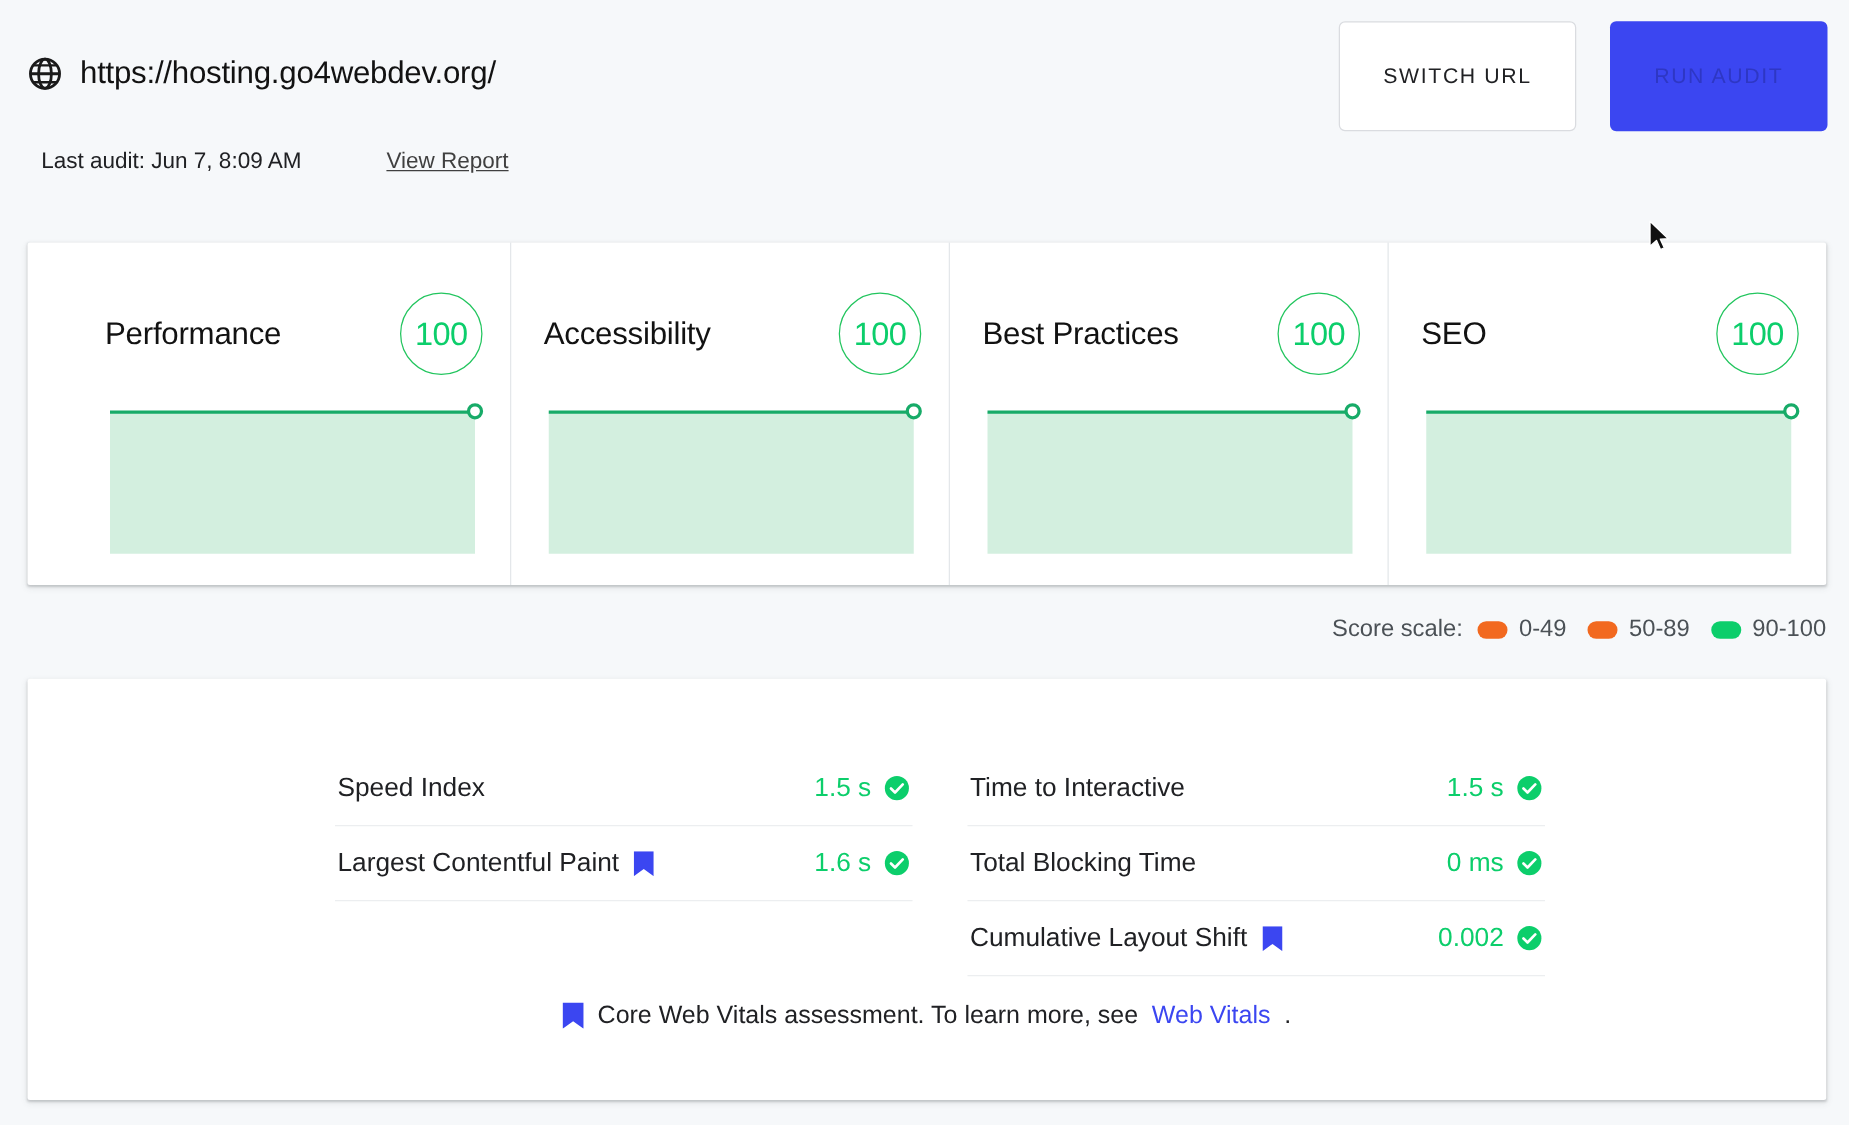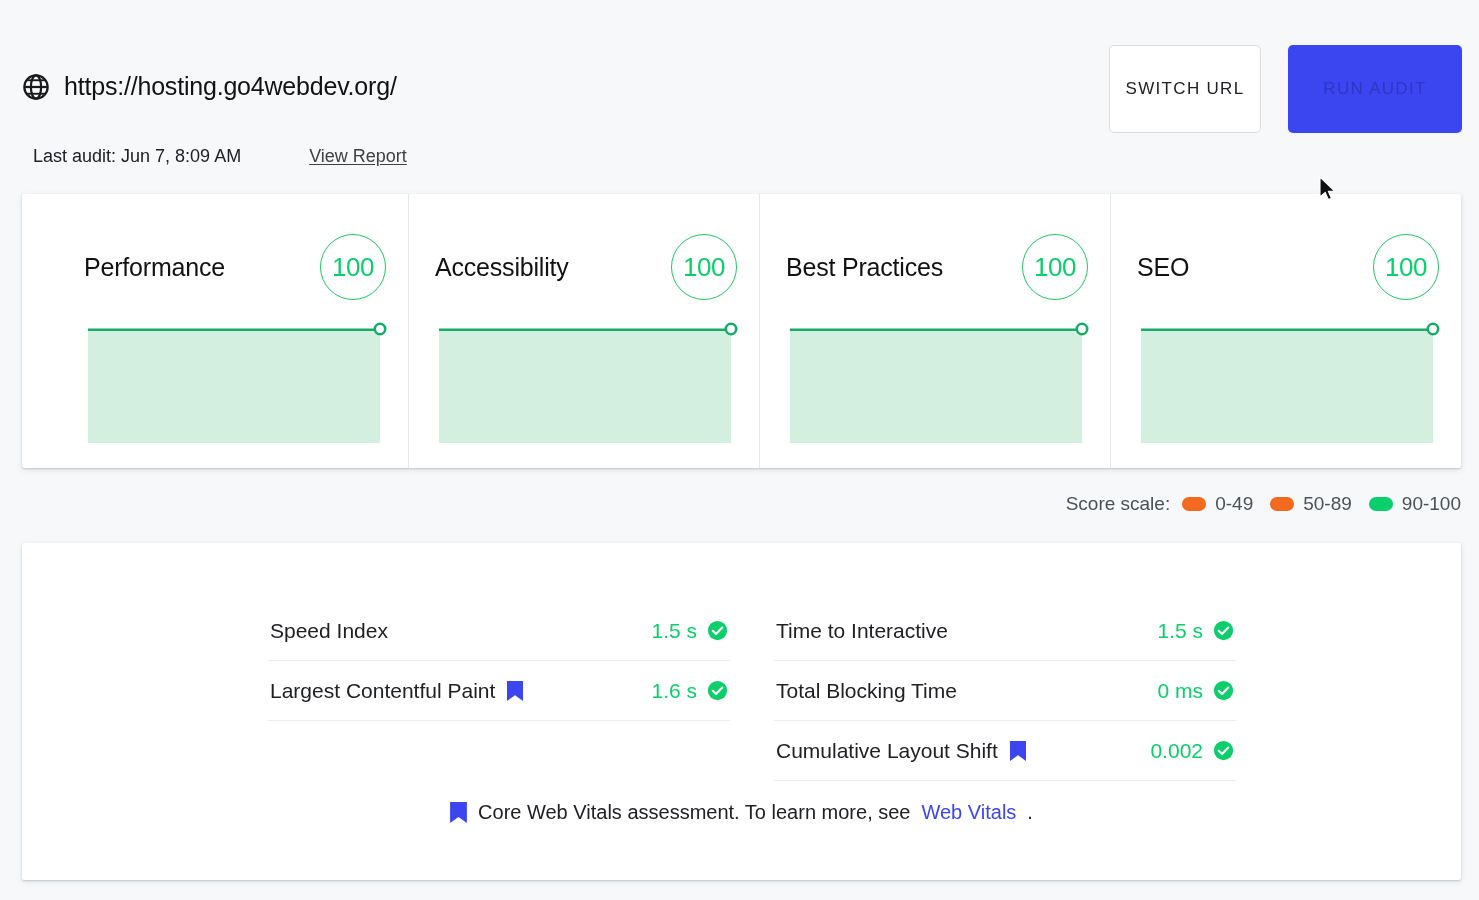--- a/index.html
+++ b/index.html
@@ -15,21 +15,20 @@
     font-family: "Liberation Sans", sans-serif;
     color: #202124;
     position: relative;
   }
 
   
   .header {
     position: absolute;
     left: 0; top: 0; right: 0;
     height: 160px;
-    margin-top: 28px;
   }
 
   .url-row {
     position: absolute;
     left: 22px;
     top: 44px;
     display: flex;
     align-items: center;
     gap: 14px;
   }
@@ -89,21 +88,21 @@
     border-radius: 5px;
     height: 88px;
     display: flex;
     align-items: center;
     justify-content: center;
     cursor: pointer;
     user-select: none;
   }
 
   .btn-switch {
-    width: 152px;
+    width: 190px;
     background: #ffffff;
     border: 1px solid #dadce0;
     color: #202124;
   }
 
   .btn-run {
     width: 174px;
     background: #3b46f1;
     border: none;
     color: #2e37c4;

